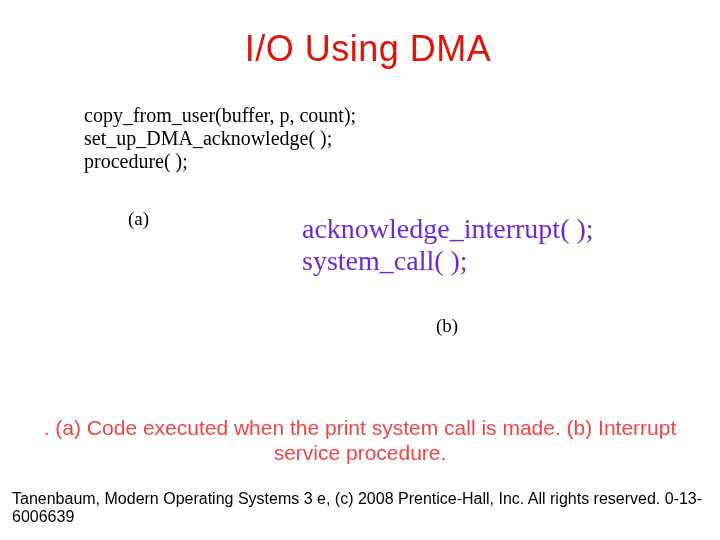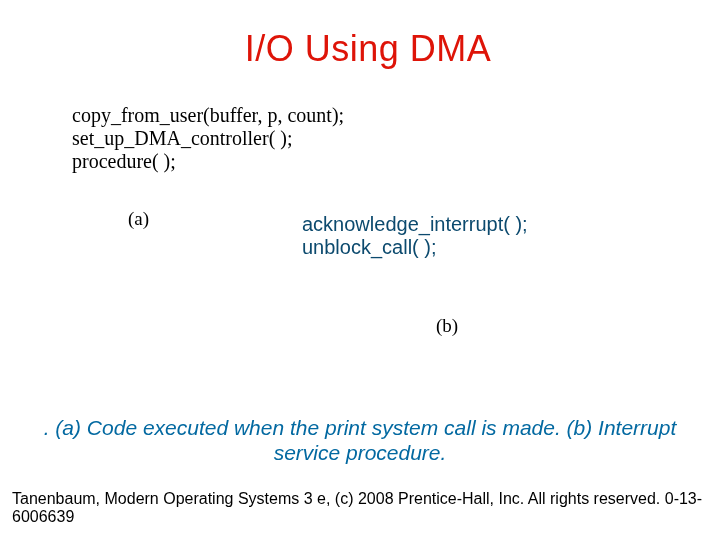--- a/index.html
+++ b/index.html
@@ -24,61 +24,60 @@
     text-align: center;
     font-size: 36px;
     font-weight: 400;
     color: #de1408;
     letter-spacing: 0.5px;
     padding-left: 8px;
   }
   .code-a {
     position: absolute;
     top: 104px;
-    left: 72px;
+    left: 84px;
     font-family: "Times New Roman", Times, serif;
     font-size: 20px;
     line-height: 1.15;
     color: #000;
   }
   .label-a {
     position: absolute;
     top: 208px;
     left: 128px;
     font-family: "Times New Roman", Times, serif;
     font-size: 19px;
     color: #000;
   }
   .code-b {
     position: absolute;
     top: 213px;
     left: 302px;
-    font-family: Liberation Sans, sans-serif;
-    font-size: 20px;
+    font-family: Liberation Serif, serif;
+    font-size: 28px;
     line-height: 1.15;
-    color: #0c4a6e;
+    color: #6d28d9;
   }
   .label-b {
     position: absolute;
     top: 315px;
     left: 436px;
     font-family: "Times New Roman", Times, serif;
     font-size: 19px;
     color: #000;
   }
   .caption {
     position: absolute;
     top: 415px;
     left: 40px;
     width: 640px;
     text-align: center;
     font-size: 21px;
     line-height: 1.2;
-    color: #0369a1;
-    font-style: italic;
+    color: #ef4444;
   }
   .footer {
     position: absolute;
     bottom: 14px;
     left: 12px;
     font-size: 16px;
     color: #000;
   }
   .u { display: inline-block; }
   .u::after { content: "_"; }
@@ -88,33 +87,33 @@
 
 <div class="slide">
 
   <div class="title">I/O Using DMA</div>
 
   <div class="code-a">
     <div>
       <span>copy</span><span class="u"></span><span>from</span><span class="u"></span><span>user(buffer, p, count);</span>
     </div>
     <div>
-      <span>set</span><span class="u"></span><span>up</span><span class="u"></span><span>DMA</span><span class="u"></span><span>controller( );</span>
+      <span>set</span><span class="u"></span><span>up</span><span class="u"></span><span>DMA</span><span class="u"></span><span>acknowledge( );</span>
     </div>
     <div>procedure( );</div>
   </div>
 
   <div class="label-a">(a)</div>
 
   <div class="code-b">
     <div>
       <span>acknowledge</span><span class="u"></span><span>interrupt( );</span>
     </div>
     <div>
-      <span>unblock</span><span class="u"></span><span>call( );</span>
+      <span>system</span><span class="u"></span><span>call( );</span>
     </div>
   </div>
 
   <div class="label-b">(b)</div>
 
   <div class="caption">. (a) Code executed when the print system call is made. (b) Interrupt service procedure.</div>
 
   <div class="footer">Tanenbaum, Modern Operating Systems 3 e, (c) 2008 Prentice-Hall, Inc. All rights reserved. 0-13-6006639</div>
 
 </div>

